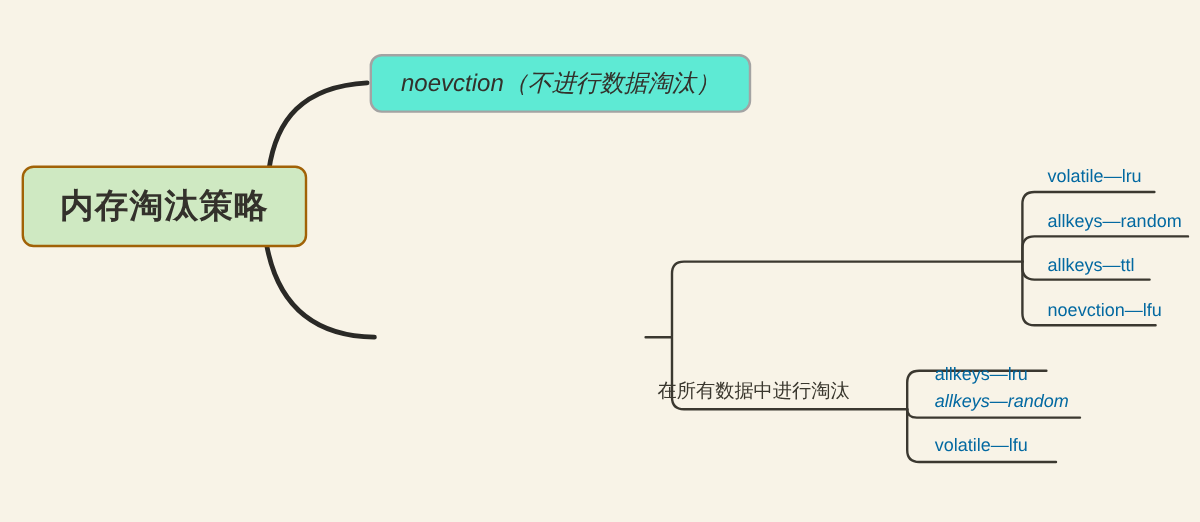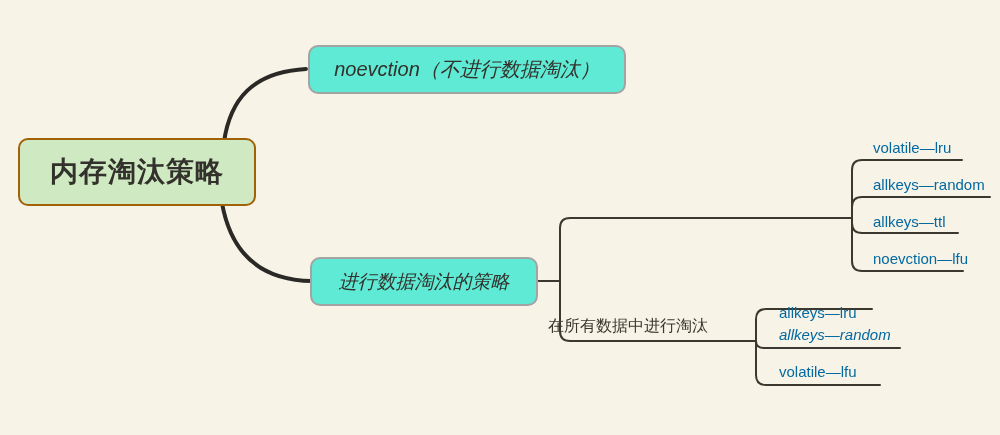--- a/index.html
+++ b/index.html
@@ -71,21 +71,20 @@
 
     <path d="M 756 341 L 756 319 Q 756 309 766 309 L 872 309" fill="none" stroke="#3b3830" stroke-width="2" stroke-linecap="round"></path>
     <path d="M 756 341 Q 756 348 764 348 L 900 348" fill="none" stroke="#3b3830" stroke-width="2" stroke-linecap="round"></path>
     <path d="M 756 341 L 756 375 Q 756 385 766 385 L 880 385" fill="none" stroke="#3b3830" stroke-width="2" stroke-linecap="round"></path>
   </svg>
 
   <div class="node node-root">内存淘汰策略</div>
 
   <div class="node node-topic node-noeviction">noevction（不进行数据淘汰）</div>
 
-  <div class="node node-topic node-eviction">进行数据淘汰的策略</div>
 
 
   <div class="branch-label branch-2">在所有数据中进行淘汰</div>
 
   <div class="leaf-label leaf-v0">volatile—lru</div>
   <div class="leaf-label leaf-v1">allkeys—random</div>
   <div class="leaf-label leaf-v2">allkeys—ttl</div>
   <div class="leaf-label leaf-v3">noevction—lfu</div>
 
   <div class="leaf-label leaf-a0">allkeys—lru</div>

